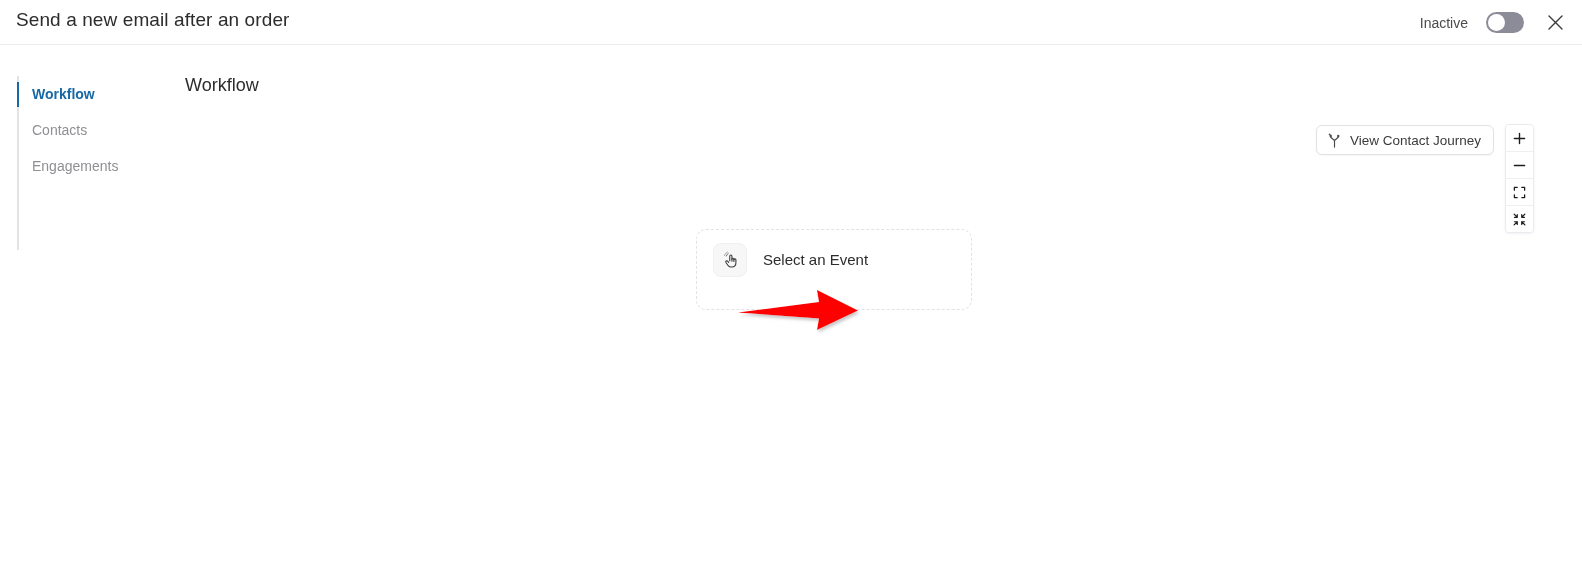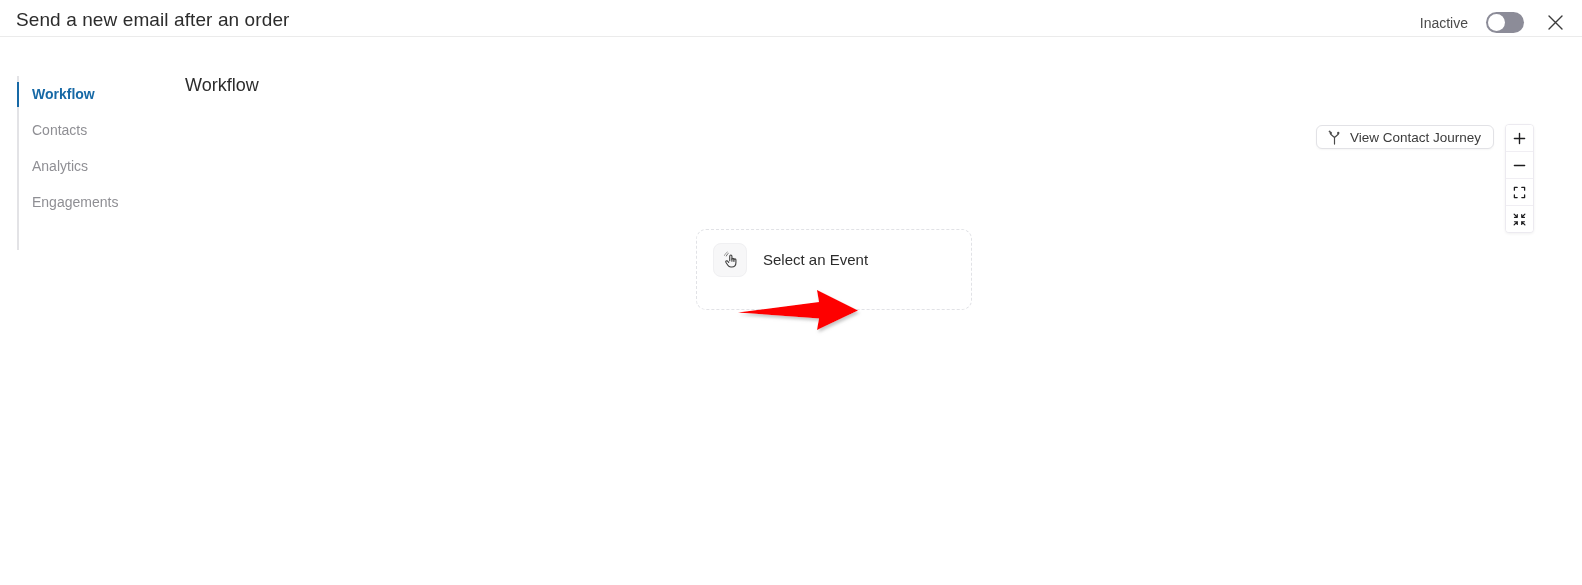--- a/index.html
+++ b/index.html
@@ -14,21 +14,21 @@
     color: #202223;
     overflow: hidden;
     position: relative;
   }
 
   
   .header {
     position: absolute;
     left: 0; top: 0;
     width: 1582px;
-    height: 37px;
+    height: 45px;
     box-sizing: border-box;
     border-bottom: 1px solid #ebebeb;
     background: #ffffff;
     display: flex;
     align-items: center;
   }
   .header-title {
     position: absolute;
     left: 16px;
     top: 9px;
@@ -136,21 +136,21 @@
     color: #2c2c2c;
     font-weight: 400;
     white-space: nowrap;
   }
 
   
   .journey-btn {
     position: absolute;
     left: 1144px;
     top: 80px;
-    height: 24px;
+    height: 30px;
     box-sizing: border-box;
     padding: 0 12px 0 10px;
     display: flex;
     align-items: center;
     gap: 8px;
     background: #ffffff;
     border: 1px solid #e2e2e6;
     border-radius: 6px;
     box-shadow: 0 1px 2px rgba(0,0,0,0.04);
     font-size: 13.5px;
@@ -254,23 +254,20 @@
 
 <div class="sidebar">
   <div class="sidebar-rail"></div>
   <div class="sidebar-active-rail"></div>
 
   <div class="nav-item active">
     <span>Workflow</span>
   </div>
   <div class="nav-item">
     <span>Contacts</span>
-  </div>
-  <div class="nav-item">
-    <span>Analytics</span>
   </div>
   <div class="nav-item">
     <span>Engagements</span>
   </div>
 </div>
 
 <div class="main">
 
   <div class="section-title">Workflow</div>
 

